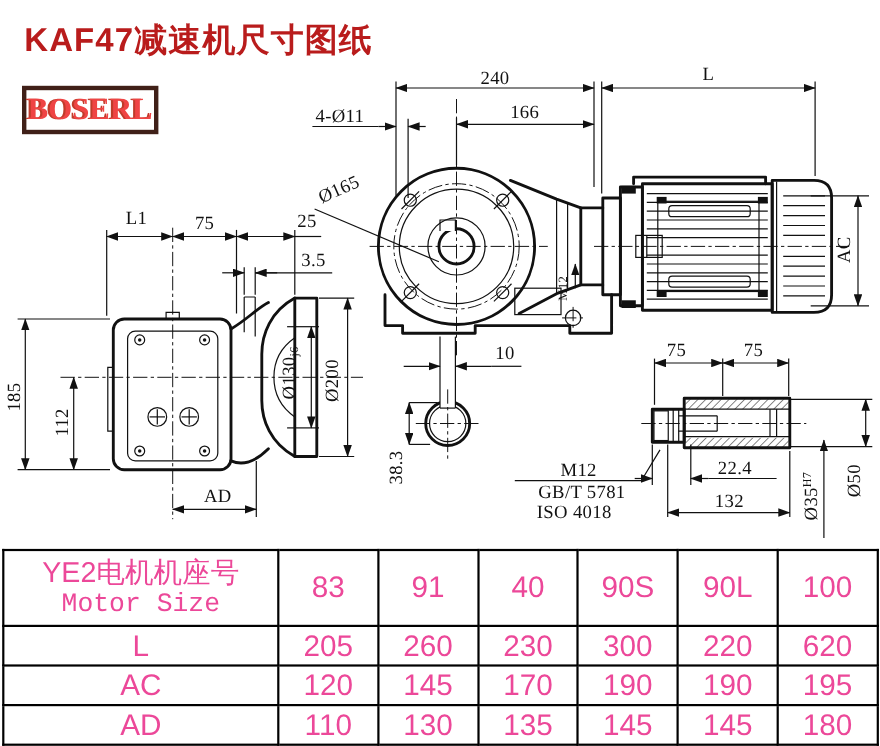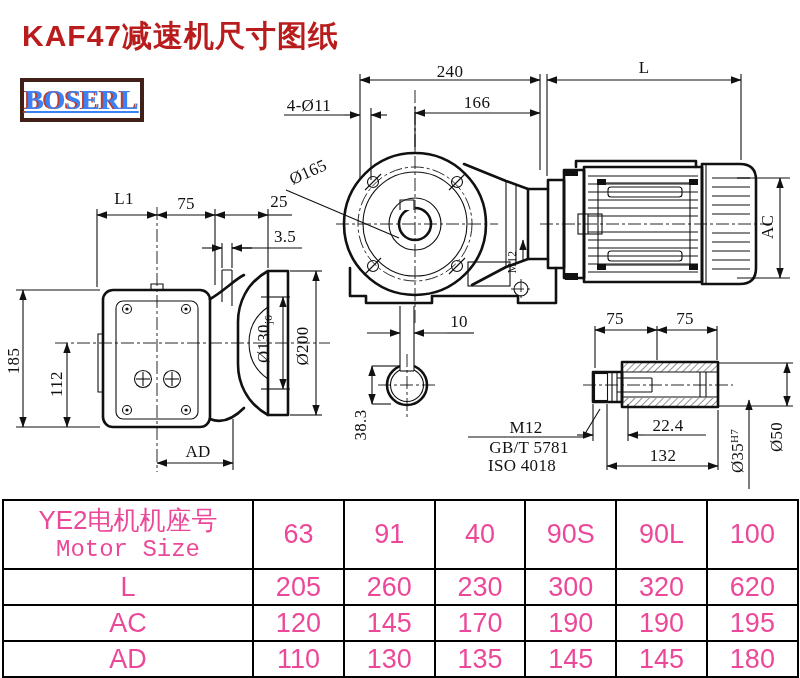--- a/index.html
+++ b/index.html
@@ -2,22 +2,22 @@
 <html><head>
 <meta charset="utf-8">
 <style>
   html,body{margin:0;padding:0}
   body{width:800px;height:678px;position:relative;background:#fff;overflow:hidden;
        font-family:"Liberation Serif",serif;color:#111}
   #title{position:absolute;left:22px;top:16px;font:bold 30px "Liberation Sans",sans-serif;
          color:#b91c1c;letter-spacing:1px;white-space:nowrap}
   #logo{position:absolute;left:20px;top:78px;width:116px;height:36px;border:4px solid #402018;
         display:flex;align-items:center;justify-content:center;background:#fff}
-  #logo span{font:bold 28px "Liberation Serif",serif;color:#3b82f6;
-             text-decoration:underline;text-shadow:-2px 0 0 #c03b2a;line-height:1}
+  #logo span{font:bold 28px "Liberation Serif",serif;color:#ef4444;
+             text-shadow:-2px 0 0 #c03b2a;line-height:1}
   #drawing{position:absolute;left:0;top:0;width:800px;height:498px}
   .dim{position:absolute;transform:translate(-50%,-50%);font:17px "Liberation Serif",serif;
        color:#111;white-space:nowrap;letter-spacing:.3px;line-height:1}
   .rot{transform:translate(-50%,-50%) rotate(-90deg)}
   .r24{transform:translate(-50%,-50%) rotate(-24deg)}
   .small{font-size:11.5px}
   .dim sub{font-size:11px;vertical-align:-3px}
   .dim sup{font-size:11px;vertical-align:5px}
   
   .b{stroke:#111;stroke-width:2.6;fill:none;stroke-linejoin:round;stroke-linecap:round}
@@ -297,34 +297,34 @@
     <col style="width:90.8px">
       <col style="width:90.8px">
       <col style="width:90.8px">
   </colgroup>
   <tbody>
   <tr style="height:69px">
     <td>
       <div class="hdr-cn">YE2电机机座号</div>
       <div class="hdr-en">Motor Size</div>
     </td>
-    <td class="num">63</td>
+    <td class="num">83</td>
     <td class="num">91</td>
     <td class="num">40</td>
     <td class="num">90S</td>
     <td class="num">90L</td>
     <td class="num">100</td>
   </tr>
   <tr style="height:36px">
     <td class="num">L</td>
     <td class="num">205</td>
     <td class="num">260</td>
     <td class="num">230</td>
     <td class="num">300</td>
-    <td class="num">320</td>
+    <td class="num">220</td>
     <td class="num">620</td>
   </tr>
   <tr style="height:36px">
     <td class="num">AC</td>
     <td class="num">120</td>
     <td class="num">145</td>
     <td class="num">170</td>
     <td class="num">190</td>
     <td class="num">190</td>
     <td class="num">195</td>

